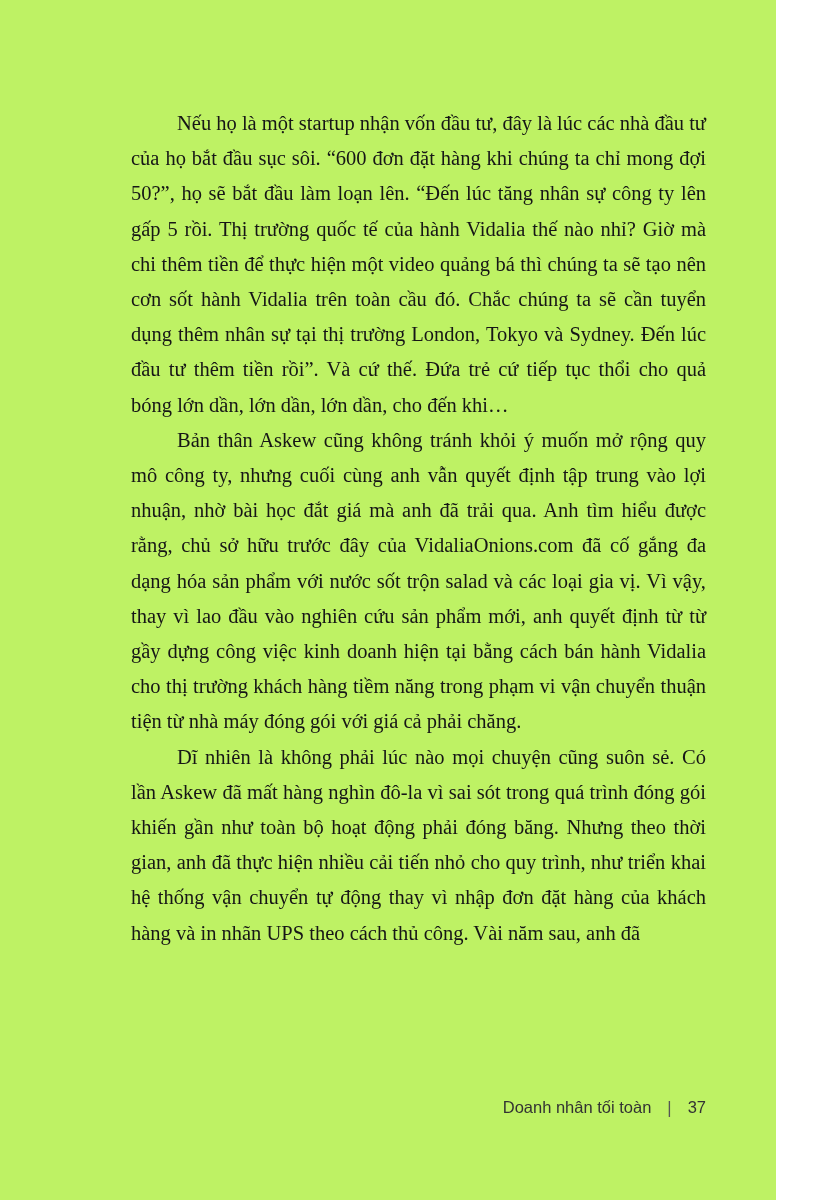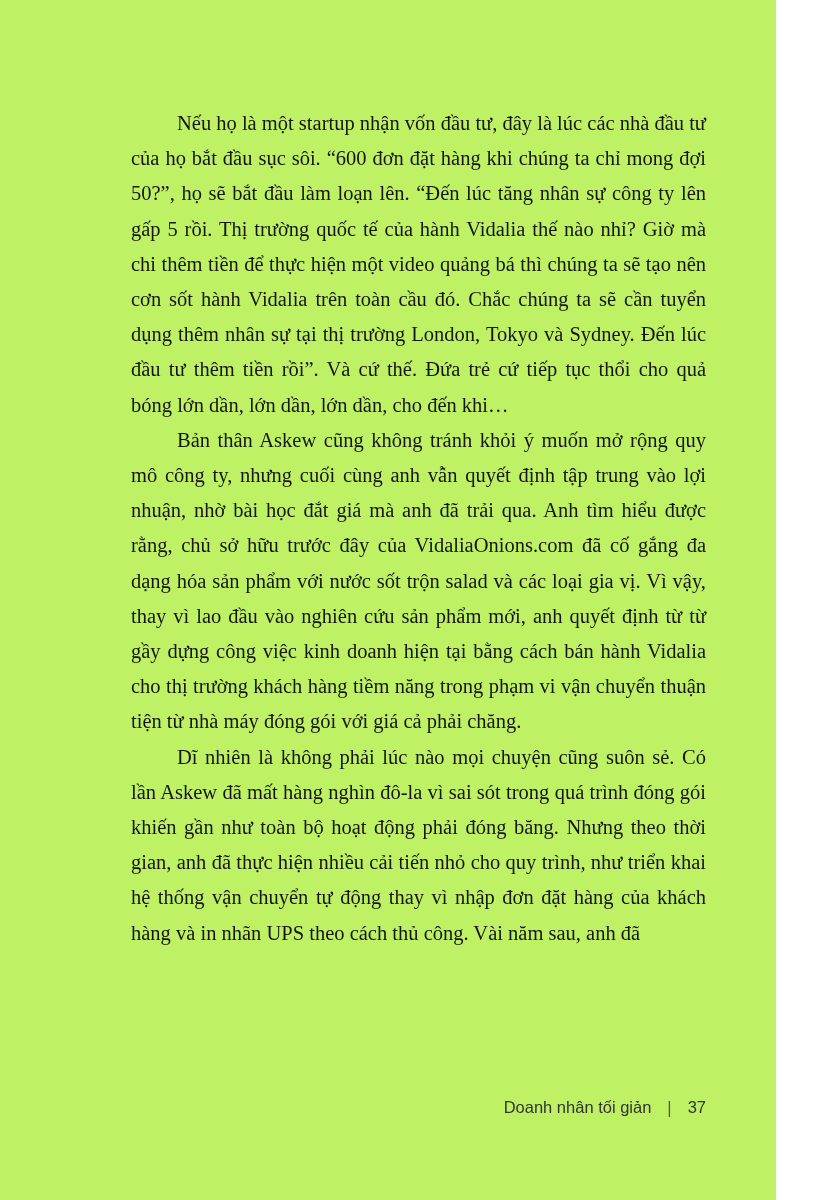--- a/index.html
+++ b/index.html
@@ -57,16 +57,16 @@
 
 <div class="page">
 
   <div class="text-block">
     <p>Nếu họ là một startup nhận vốn đầu tư, đây là lúc các nhà đầu tư của họ bắt đầu sục sôi. “600 đơn đặt hàng khi chúng ta chỉ mong đợi 50?”, họ sẽ bắt đầu làm loạn lên. “Đến lúc tăng nhân sự công ty lên gấp 5 rồi. Thị trường quốc tế của hành Vidalia thế nào nhỉ? Giờ mà chi thêm tiền để thực hiện một video quảng bá thì chúng ta sẽ tạo nên cơn sốt hành Vidalia trên toàn cầu đó. Chắc chúng ta sẽ cần tuyển dụng thêm nhân sự tại thị trường London, Tokyo và Sydney. Đến lúc đầu tư thêm tiền rồi”. Và cứ thế. Đứa trẻ cứ tiếp tục thổi cho quả bóng lớn dần, lớn dần, lớn dần, cho đến khi…</p>
     <p>Bản thân Askew cũng không tránh khỏi ý muốn mở rộng quy mô công ty, nhưng cuối cùng anh vẫn quyết định tập trung vào lợi nhuận, nhờ bài học đắt giá mà anh đã trải qua. Anh tìm hiểu được rằng, chủ sở hữu trước đây của VidaliaOnions.com đã cố gắng đa dạng hóa sản phẩm với nước sốt trộn salad và các loại gia vị. Vì vậy, thay vì lao đầu vào nghiên cứu sản phẩm mới, anh quyết định từ từ gầy dựng công việc kinh doanh hiện tại bằng cách bán hành Vidalia cho thị trường khách hàng tiềm năng trong phạm vi vận chuyển thuận tiện từ nhà máy đóng gói với giá cả phải chăng.</p>
     <p>Dĩ nhiên là không phải lúc nào mọi chuyện cũng suôn sẻ. Có lần Askew đã mất hàng nghìn đô-la vì sai sót trong quá trình đóng gói khiến gần như toàn bộ hoạt động phải đóng băng. Nhưng theo thời gian, anh đã thực hiện nhiều cải tiến nhỏ cho quy trình, như triển khai hệ thống vận chuyển tự động thay vì nhập đơn đặt hàng của khách hàng và in nhãn UPS theo cách thủ công. Vài năm sau, anh đã</p>
   </div>
 
   <div class="page-footer">
-    <span class="book-title">Doanh nhân tối giản</span><span class="sep">|</span><span class="page-num">37</span>
+    <span class="book-title">Doanh nhân tối toàn</span><span class="sep">|</span><span class="page-num">37</span>
   </div>
 
 </div>
 
 </body></html>

